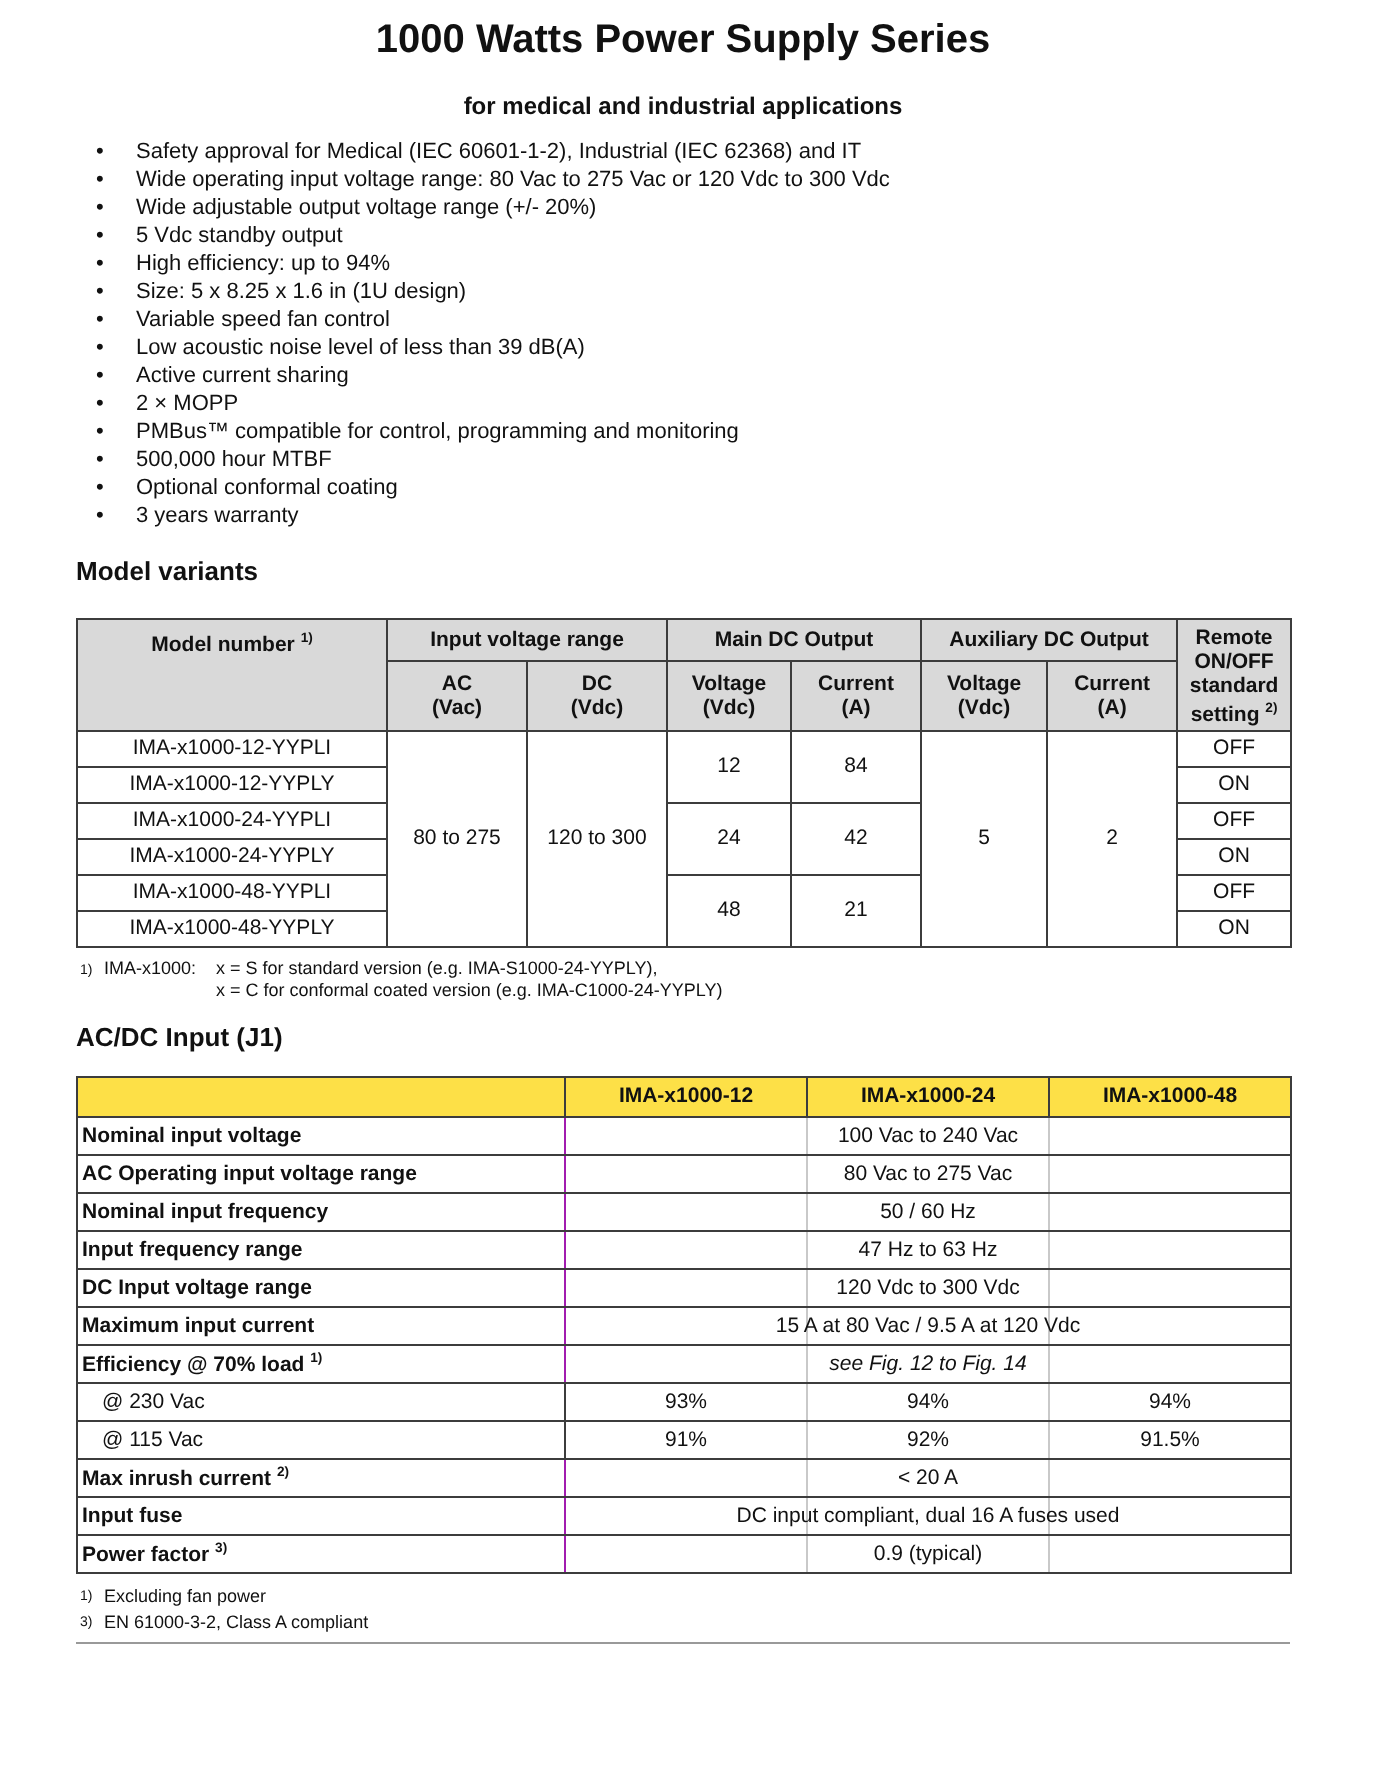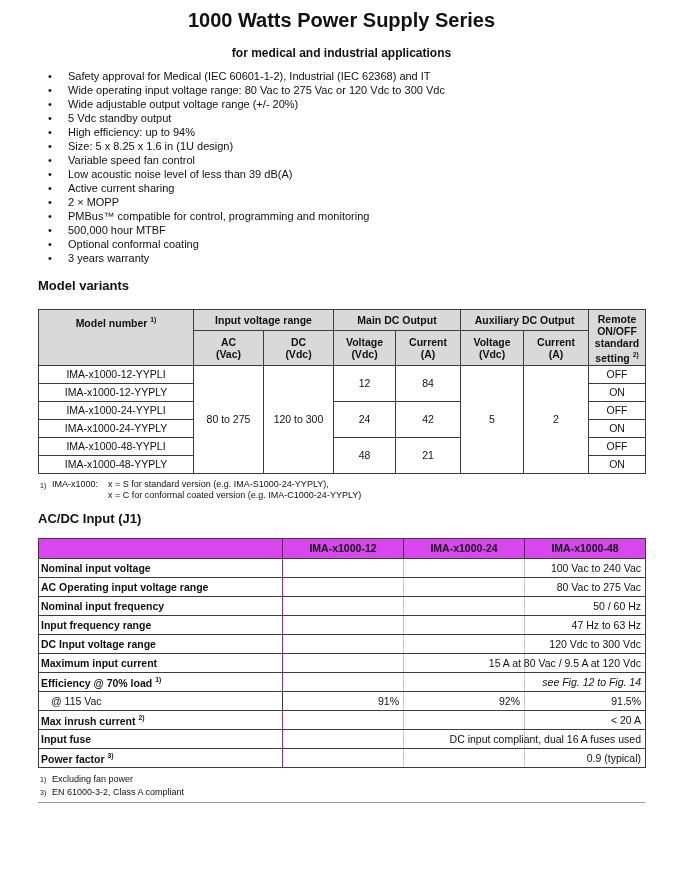--- a/index.html
+++ b/index.html
@@ -46,24 +46,24 @@
   .fn .fn1-label { margin-right:10px; }
   .fn2 { margin-top:1px; }
   .fnotes2 { margin-top:5px; font-size:9px; line-height:12px; }
 
   
   .t2 { width:607px; margin-top:11px; border:1px solid #3c3c3c; }
   .t2 td { border-top:1px solid #3c3c3c; border-bottom:1px solid #3c3c3c;
            font-size:10.5px; line-height:12px; padding:1px 4px; vertical-align:middle; }
   .t2 thead tr { height:20px; }
   .t2 tbody tr { height:19px; }
-  .t2 thead td { background:#d946ef; font-weight:bold; text-align:center; border:1px solid #3c3c3c; }
+  .t2 thead td { background:#fde047; font-weight:bold; text-align:center; border:1px solid #3c3c3c; }
   .t2 td.lbl { font-weight:bold; text-align:left; padding-left:2px; border-right:1px solid #a21caf; }
   .t2 td.sub { font-weight:normal; text-align:left; padding-left:12px; border-right:1px solid #3c3c3c; }
-  .t2 td.val { text-align:right; }
+  .t2 td.val { text-align:center; }
   .t2 td.vsep { border-left:1px solid #c9c9c9; }
   .t2 td.italic { font-style:italic; }
   .t2 td.merged {
     background-image:linear-gradient(#c9c9c9,#c9c9c9),linear-gradient(#c9c9c9,#c9c9c9);
     background-repeat:no-repeat,no-repeat;
     background-size:1px 100%,1px 100%;
     background-position:33.33% 0,66.67% 0;
   }
   .t2 col.c-lbl{width:244px} .t2 col.c-val{width:121px}
 
@@ -278,20 +278,26 @@
       </tr>
       <tr>
         <td class="lbl">Maximum input current</td>
         <td class="val merged" colspan="3">15 A at 80 Vac / 9.5 A at 120 Vdc</td>
       </tr>
       <tr>
         <td class="lbl"><span>Efficiency @ 70% load</span> <sup>1)</sup></td>
         <td class="val merged italic" colspan="3">see Fig. 12 to Fig. 14</td>
       </tr>
       <tr>
+        <td class="sub">@ 230 Vac</td>
+        <td class="val">93%</td>
+        <td class="val vsep">94%</td>
+        <td class="val vsep">94%</td>
+      </tr>
+      <tr>
         <td class="sub">@ 115 Vac</td>
         <td class="val">91%</td>
         <td class="val vsep">92%</td>
         <td class="val vsep">91.5%</td>
       </tr>
       <tr>
         <td class="lbl"><span>Max inrush current</span> <sup>2)</sup></td>
         <td class="val merged" colspan="3">&lt; 20 A</td>
       </tr>
       <tr>

